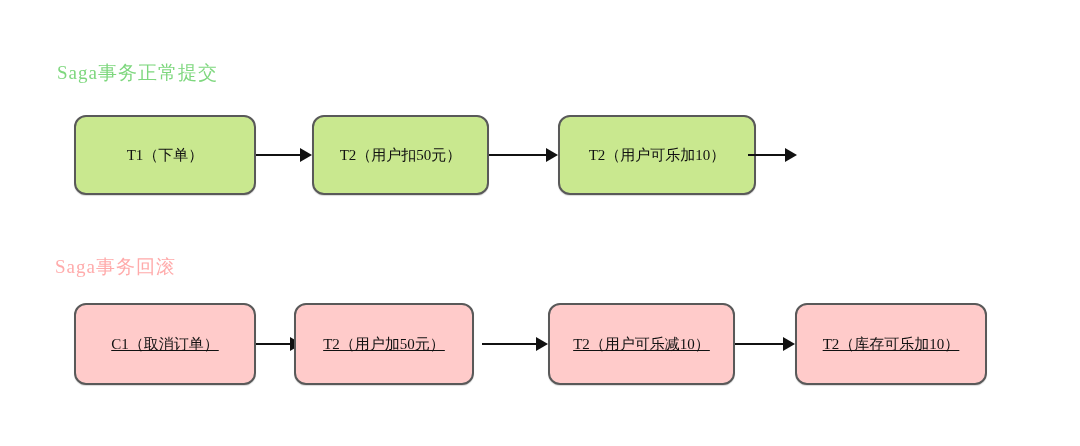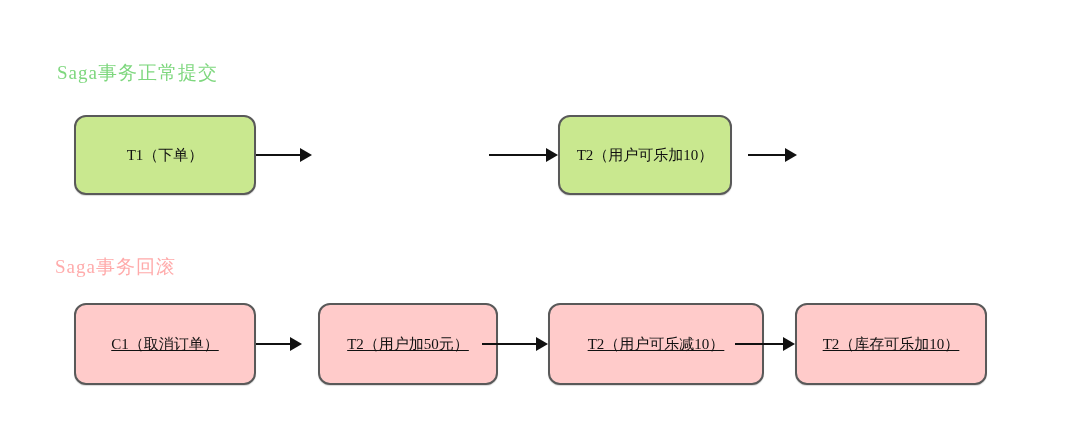--- a/index.html
+++ b/index.html
@@ -39,28 +39,28 @@
     white-space:nowrap;
     box-shadow:0 1px 1px rgba(0,0,0,0.15);
   }
   .node.green{background:var(--green-fill);}
   .node.pink{background:var(--pink-fill);text-decoration:underline;}
 
   
   .r1{top:115px;height:80px;}
   .r1.n1{left:74px;width:182px;}
   .r1.n2{left:312px;width:177px;}
-  .r1.n3{left:558px;width:174px;}
+  .r1.n3{left:558px;width:198px;}
   .r1.n4{left:797px;width:192px;}
 
   
   .r2{top:303px;height:82px;}
   .r2.n1{left:74px;width:182px;}
-  .r2.n2{left:318px;width:180px;}
-  .r2.n3{left:548px;width:216px;}
+  .r2.n2{left:294px;width:180px;}
+  .r2.n3{left:548px;width:187px;}
   .r2.n4{left:795px;width:192px;}
 
   .arrow{position:absolute;height:14px;}
   .arrow .shaft{
     position:absolute;left:0;right:9px;top:6px;height:2px;
     background:var(--arrow);
   }
   .arrow .head{
     position:absolute;right:0;top:0;width:0;height:0;
     border-left:12px solid var(--arrow);
@@ -84,20 +84,23 @@
 <div class="canvas">
 
   <div class="section-title title-commit">Saga事务正常提交</div>
 
   <div class="node green r1 n1">
     <span>T1（下单）</span>
   </div>
   <div class="arrow a-r1 a1">
     <span class="shaft"></span>
     <span class="head"></span>
+  </div>
+  <div class="node green r1 n2">
+    <span>T2（用户扣50元）</span>
   </div>
   <div class="arrow a-r1 a2">
     <span class="shaft"></span>
     <span class="head"></span>
   </div>
   <div class="node green r1 n3">
     <span>T2（用户可乐加10）</span>
   </div>
   <div class="arrow a-r1 a3">
     <span class="shaft"></span>

